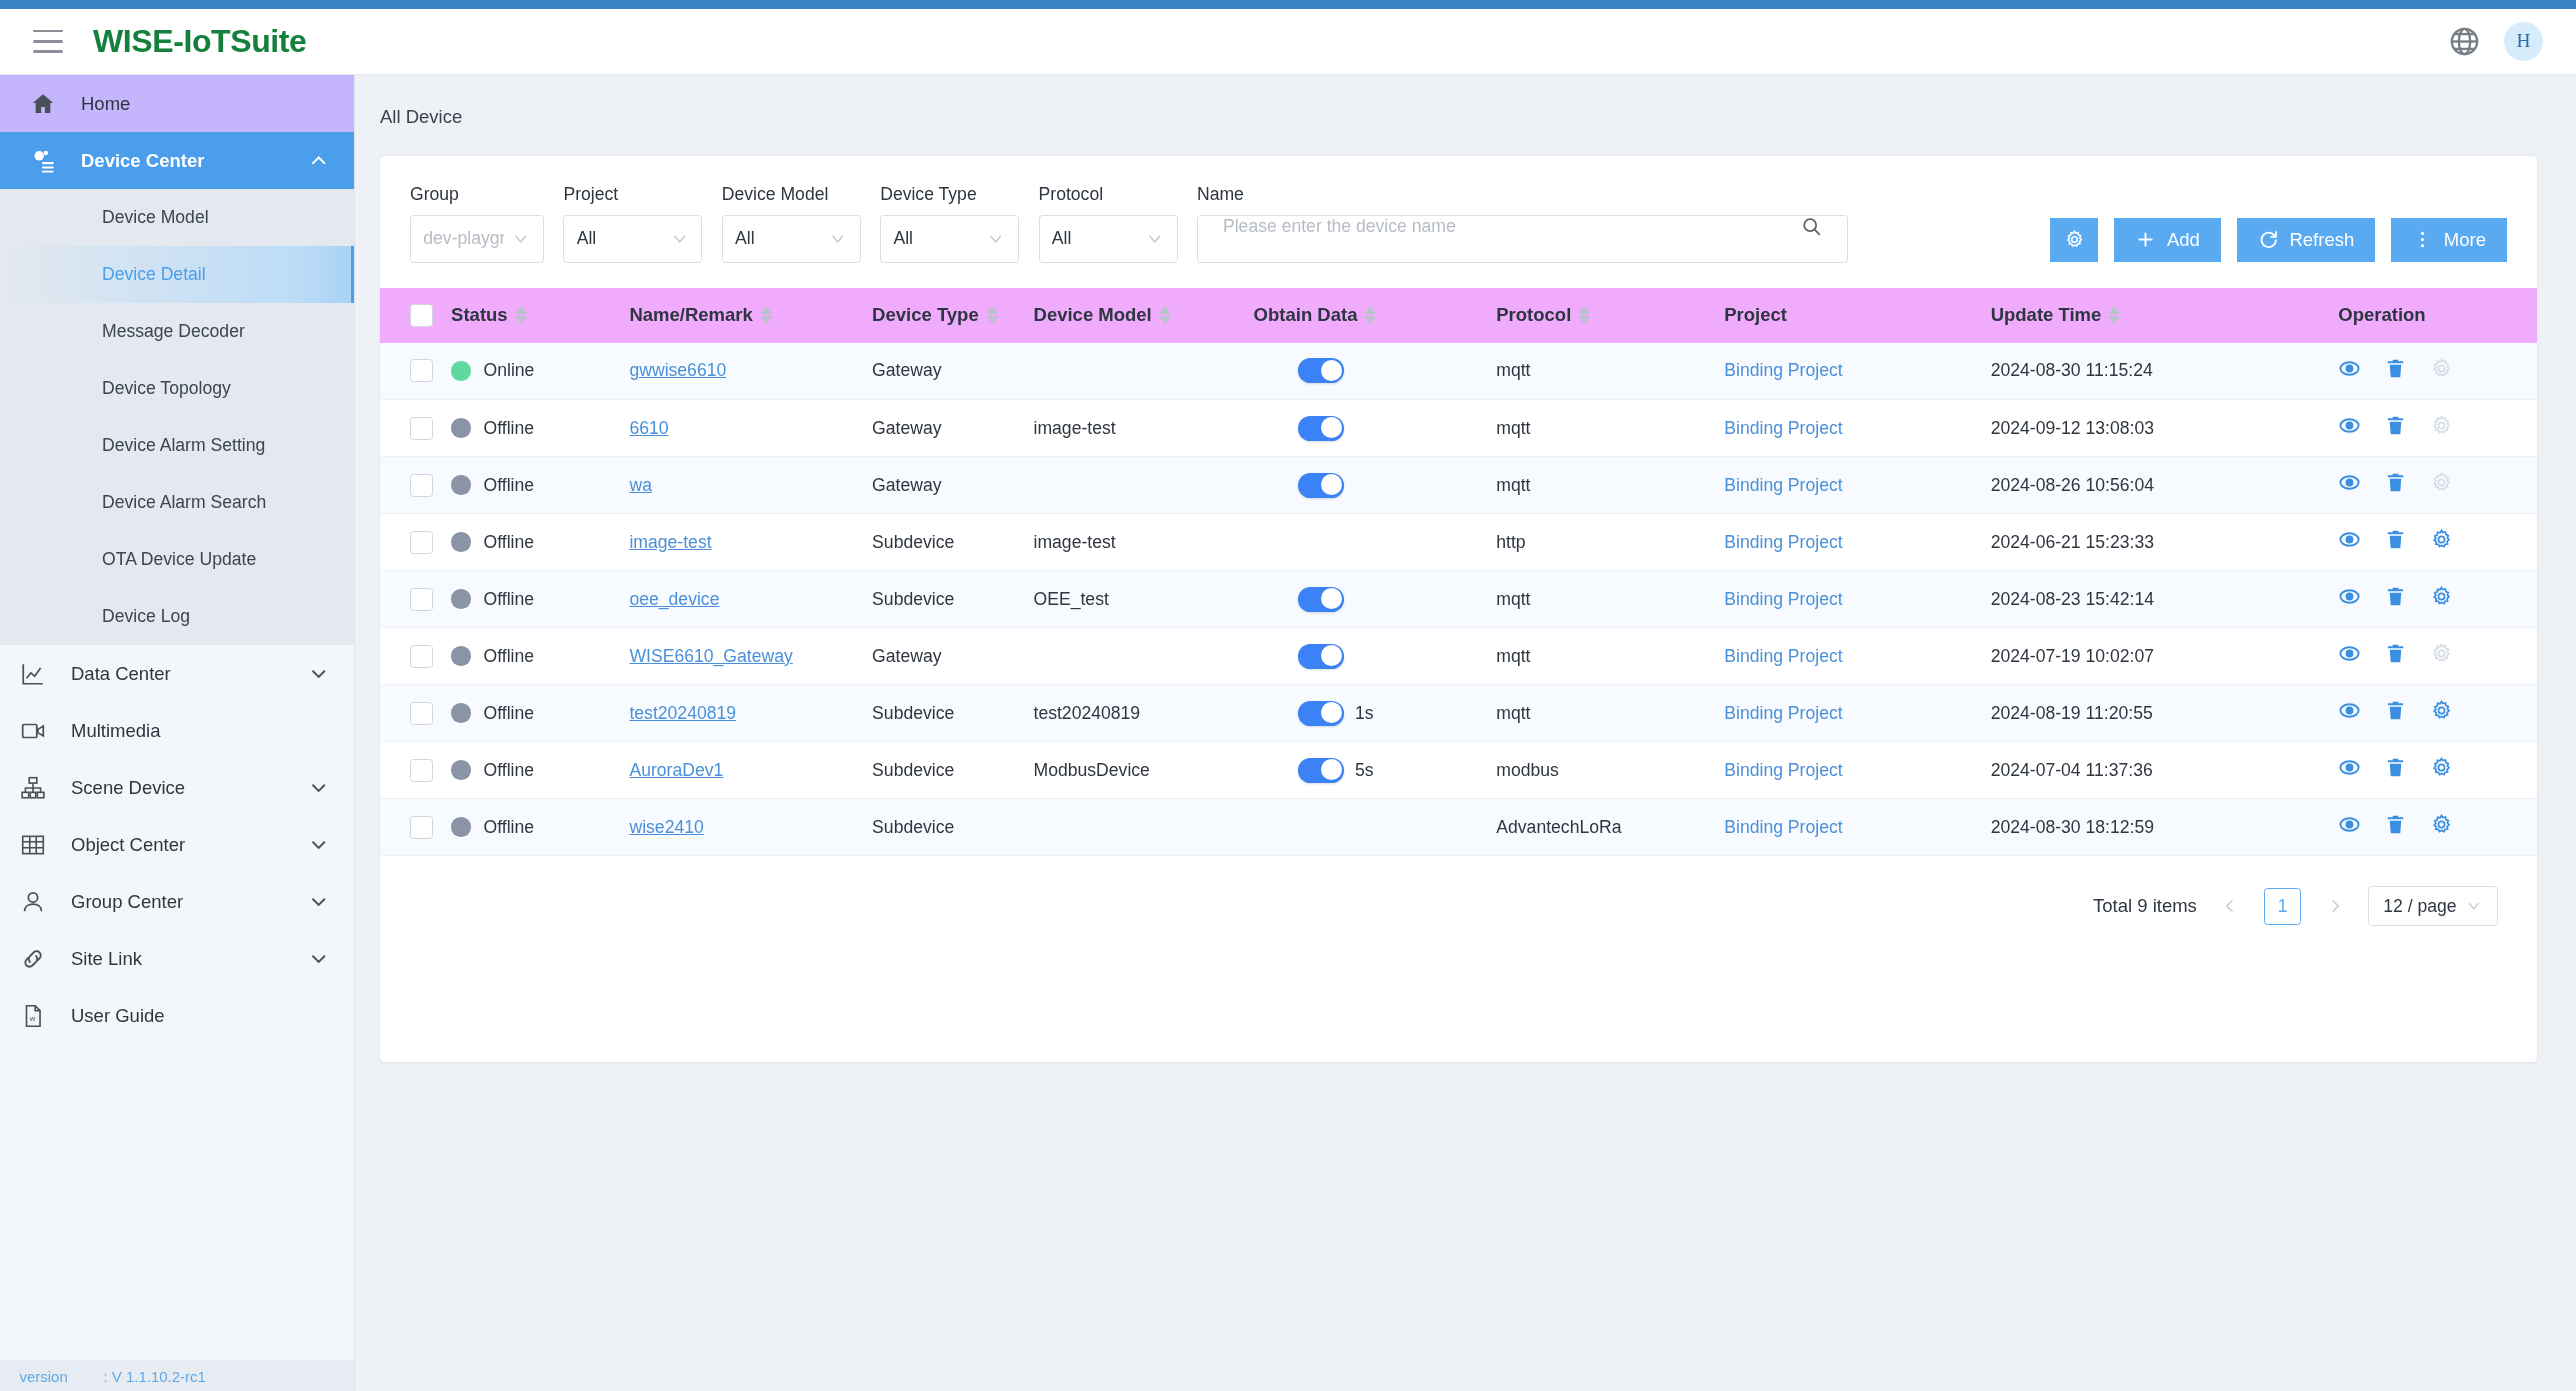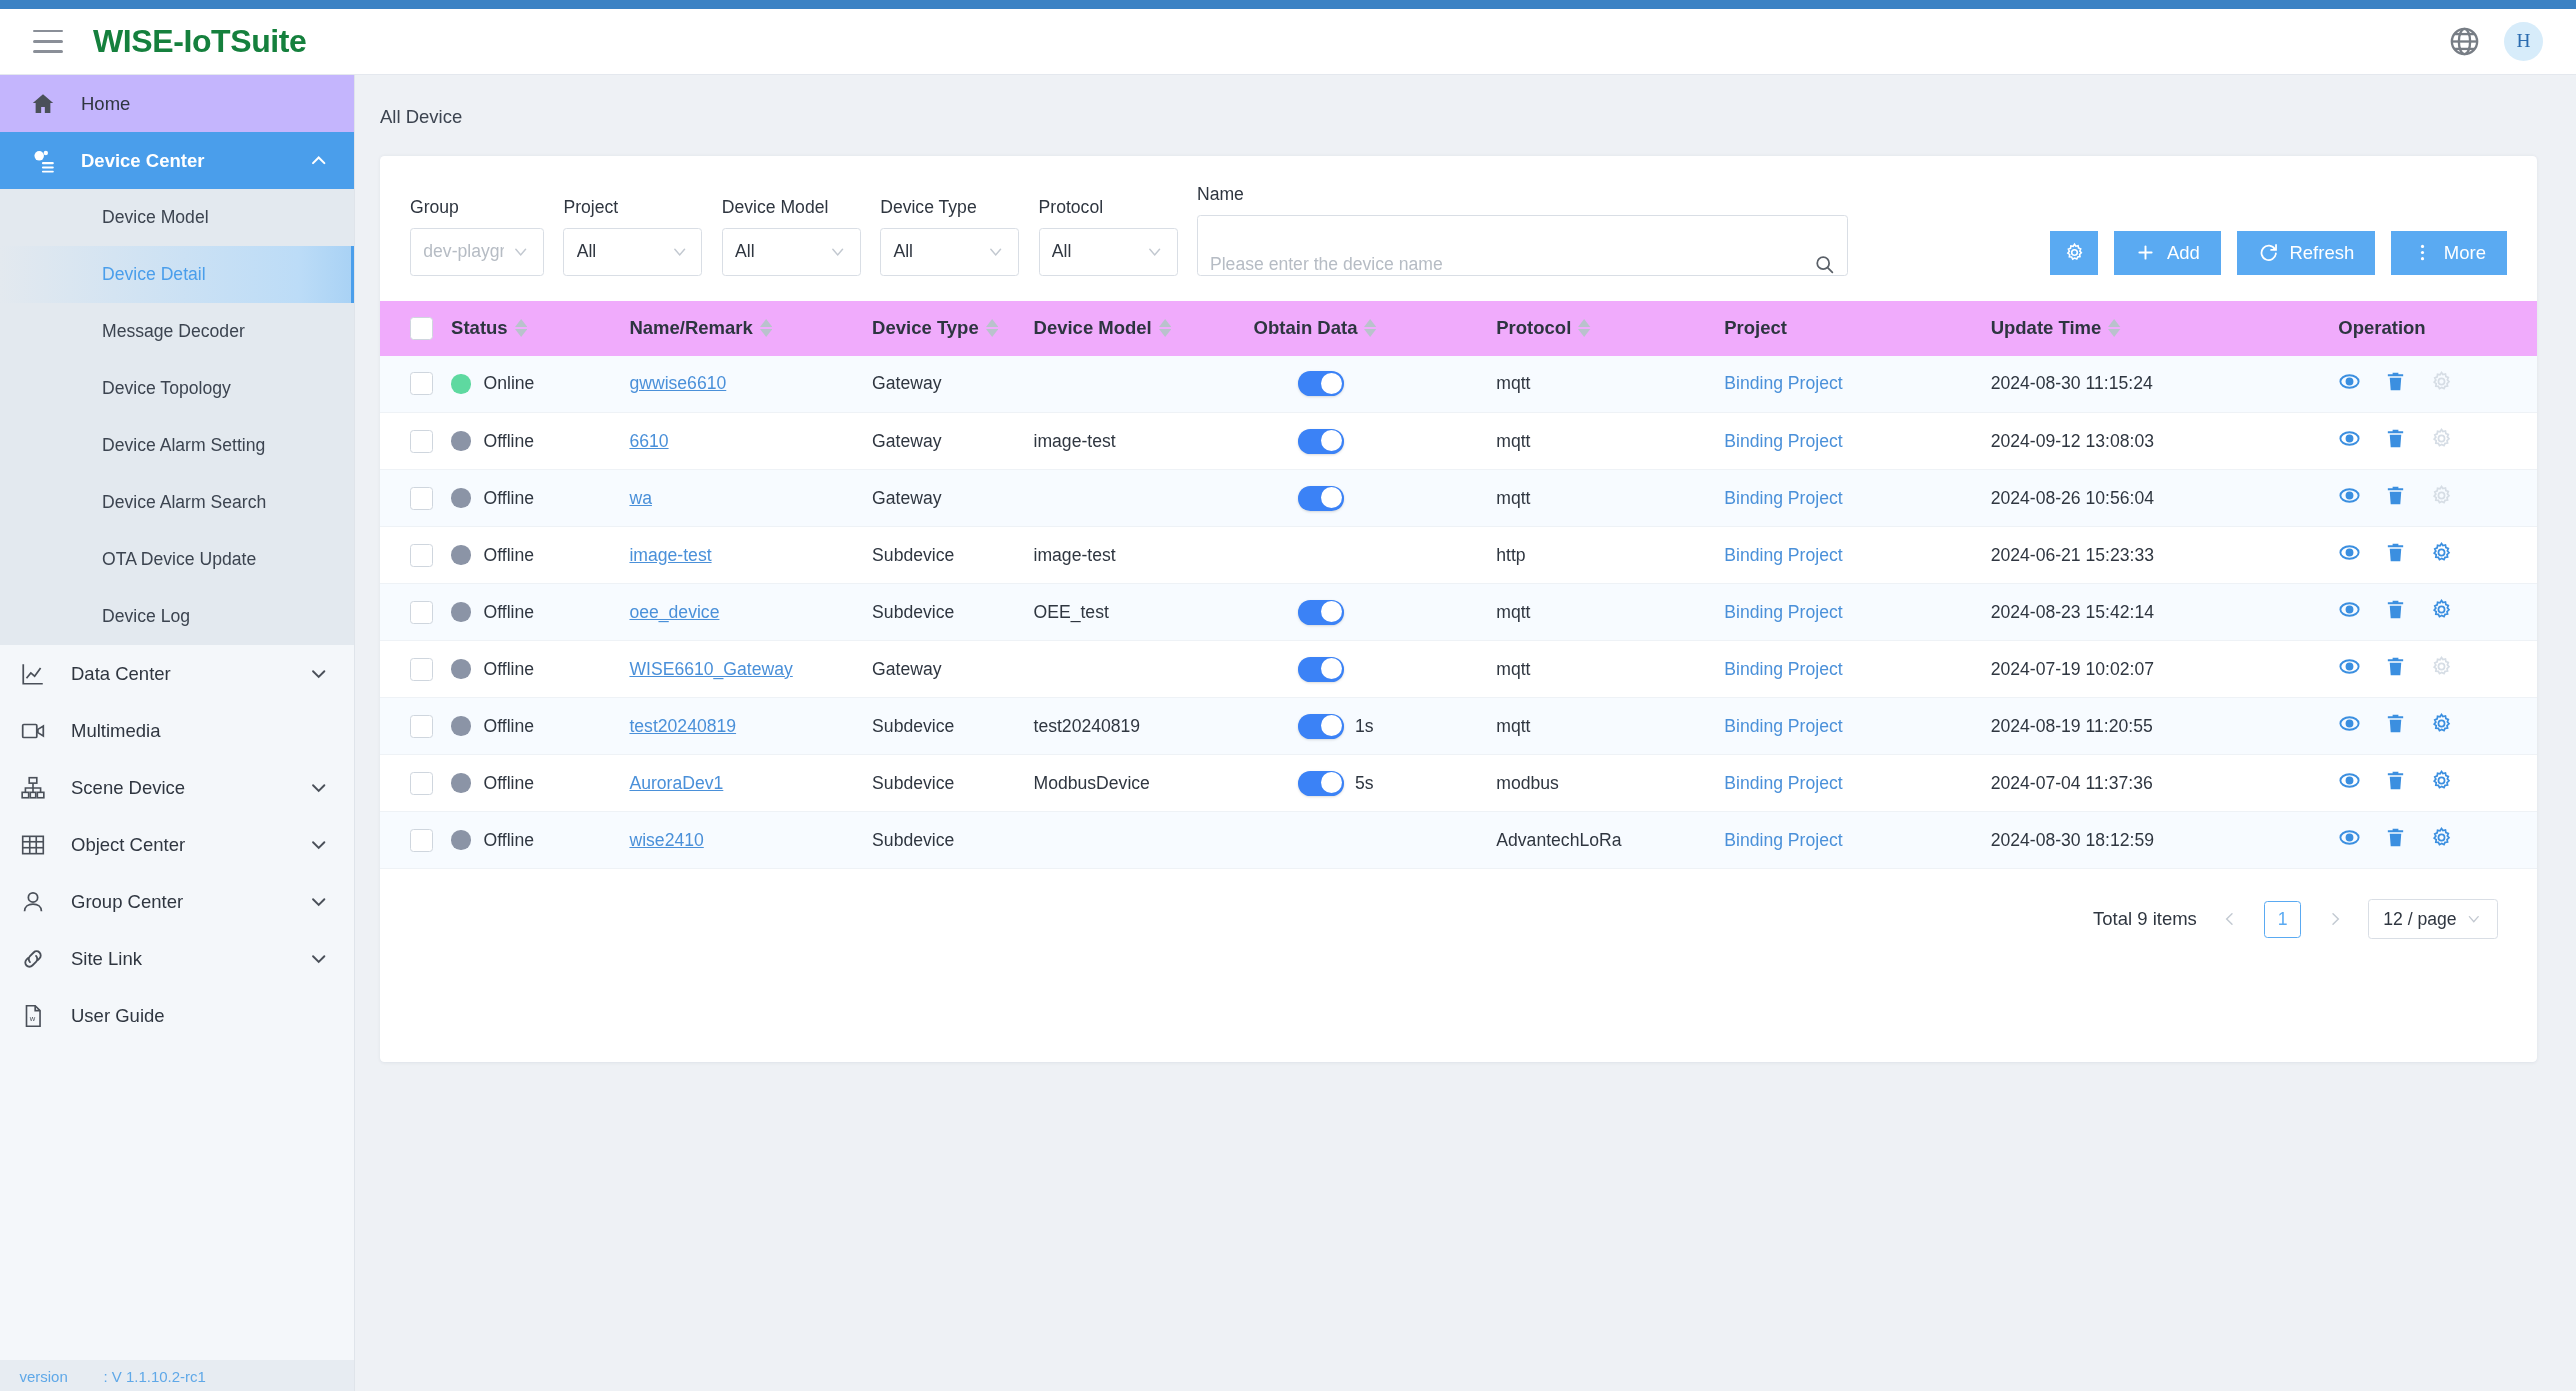--- a/index.html
+++ b/index.html
@@ -121,23 +121,23 @@
     background: #fff; display: flex; align-items: center;
     padding: 0 12.3px; font-size: 17.6px; color: #2f3640; cursor: pointer;
   }
   .select-box.disabled { color: #b6bcc4; }
   .select-box .val { flex: 1; white-space: nowrap; overflow: hidden; }
   .select-box .caret { width: 19.4px; height: 19.4px; color: #c2c8d0; margin-left: 7px; flex:none; }
   .w-group { width: 134px; }
   .w-std { width: 139px; }
   .w-name { width: 651px; }
   .search-wrap {
-    height: 61px; border: 0.9px solid #d9dee5; border-radius: 3.5px;
-    background: #fff; display: flex; align-items: flex-end;
-    padding: 0 12px;
+    height: 48px; border: 0.9px solid #d9dee5; border-radius: 3.5px;
+    background: #fff; display: flex; align-items: flex-start;
+    padding: 0 25px;
   }
   .search-wrap input {
     flex: 1; border: 0; outline: 0; font-size: 17.6px; color: #2f3640;
     font-family: "Liberation Sans", sans-serif; background: transparent;
   }
   .search-wrap input::placeholder { color: #b6bcc4; }
   .search-icon { width: 21px; height: 21px; color: #5a6068; cursor: pointer; flex: none; }
 
   .actions { margin-left: auto; display: flex; align-items: center; gap: 16px; padding-bottom: 0.9px; }
   .btn {

